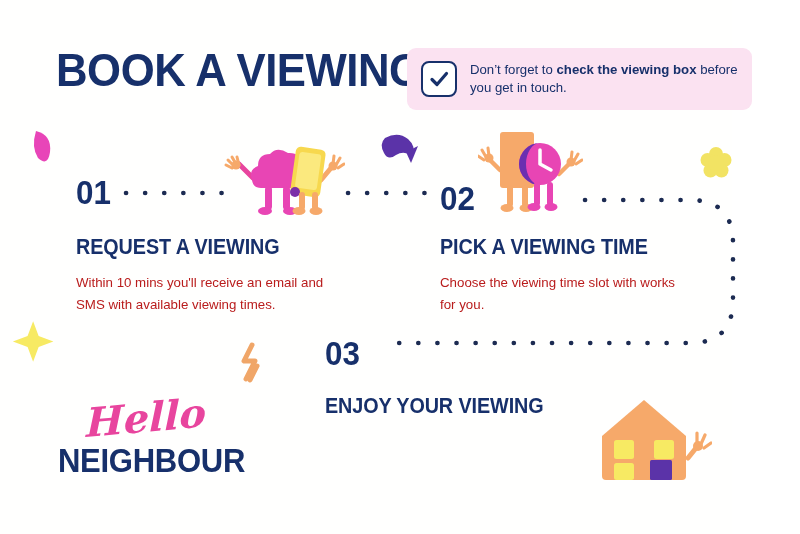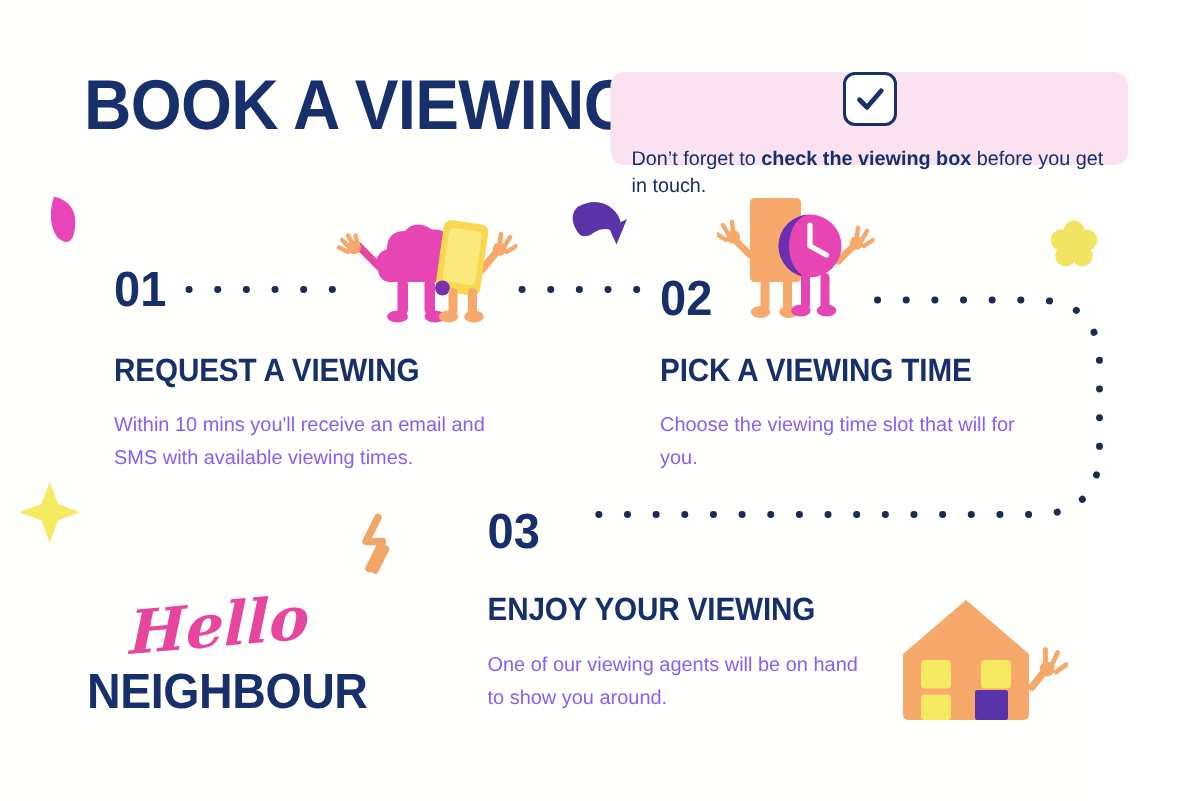--- a/index.html
+++ b/index.html
@@ -34,21 +34,20 @@
   .callout {
     position: absolute;
     left: 407px; top: 48px;
     width: 345px; height: 62px;
     background: #fbe2f1;
     border-radius: 9px;
     display: flex;
     align-items: center;
     padding: 0 14px;
     gap: 13px;
-    flex-direction: column;
   }
   .checkbox {
     width: 36px; height: 36px;
     background: #ffffff;
     border: 2px solid #17306b;
     border-radius: 8px;
     flex: 0 0 auto;
     display: flex;
     align-items: center;
     justify-content: center;
@@ -82,21 +81,21 @@
     letter-spacing: -0.1px;
     transform: scaleX(0.92);
     transform-origin: left center;
     white-space: nowrap;
     line-height: 1;
   }
   .step-body {
     position: absolute;
     font-size: 13.3px;
     line-height: 1.62;
-    color: #8b5cf6;
+    color: #b91c1c;
     font-weight: 400;
   }
 
   
   .logo { position: absolute; left: 58px; top: 404px; width: 180px; }
   .logo-hello {
     font-family: "DejaVu Serif", serif;
     font-style: italic;
     font-weight: 700;
     font-size: 40px;
@@ -264,24 +263,23 @@
     </div>
     <div class="callout-text"><span>Don’t forget to </span><b>check the viewing box</b><span> before you get in touch.</span></div>
   </div>
 
   <div class="step-num" style="left:76px; top:176px;">01</div>
   <div class="step-head" style="left:76px; top:237px;">REQUEST A VIEWING</div>
   <div class="step-body" style="left:76px; top:272px; width:270px;">Within 10 mins you'll receive an email and SMS with available viewing times.</div>
 
   <div class="step-num" style="left:440px; top:182px;">02</div>
   <div class="step-head" style="left:440px; top:237px;">PICK A VIEWING TIME</div>
-  <div class="step-body" style="left:440px; top:272px; width:250px;">Choose the viewing time slot that will for you.</div>
+  <div class="step-body" style="left:440px; top:272px; width:250px;">Choose the viewing time slot with works for you.</div>
 
   <div class="step-num" style="left:325px; top:337px;">03</div>
   <div class="step-head" style="left:325px; top:396px;">ENJOY YOUR VIEWING</div>
-  <div class="step-body" style="left:325px; top:432px; width:255px;">One of our viewing agents will be on hand to show you around.</div>
 
   <div class="logo">
     <span class="logo-hello">Hello</span>
     <span class="logo-neighbour">NEIGHBOUR</span>
   </div>
 
 </div>
 
 </body></html>

